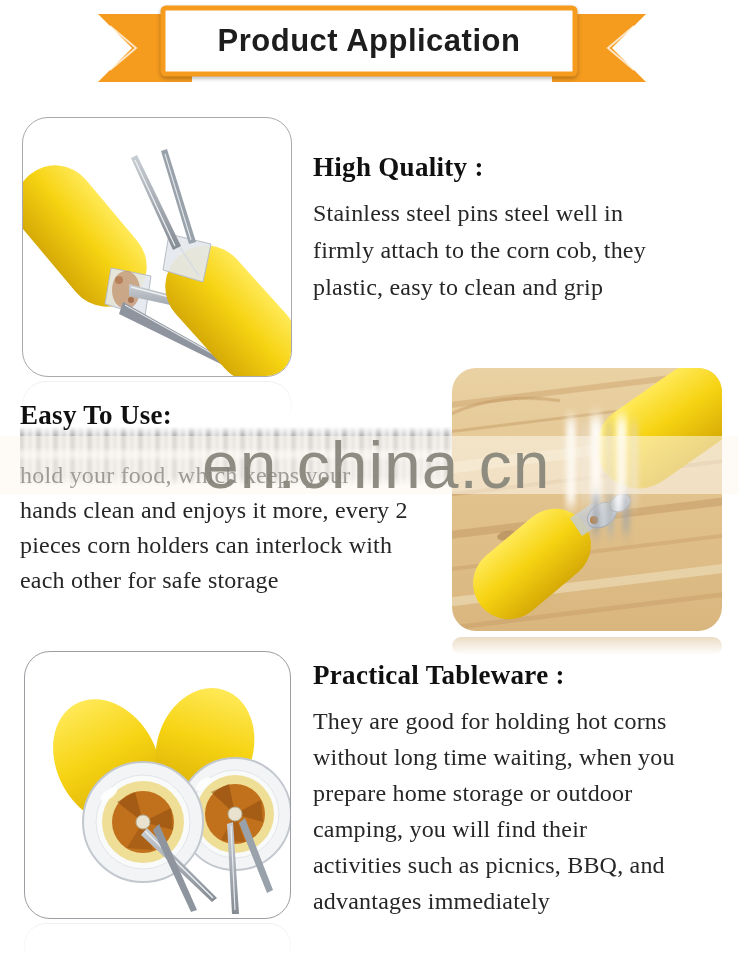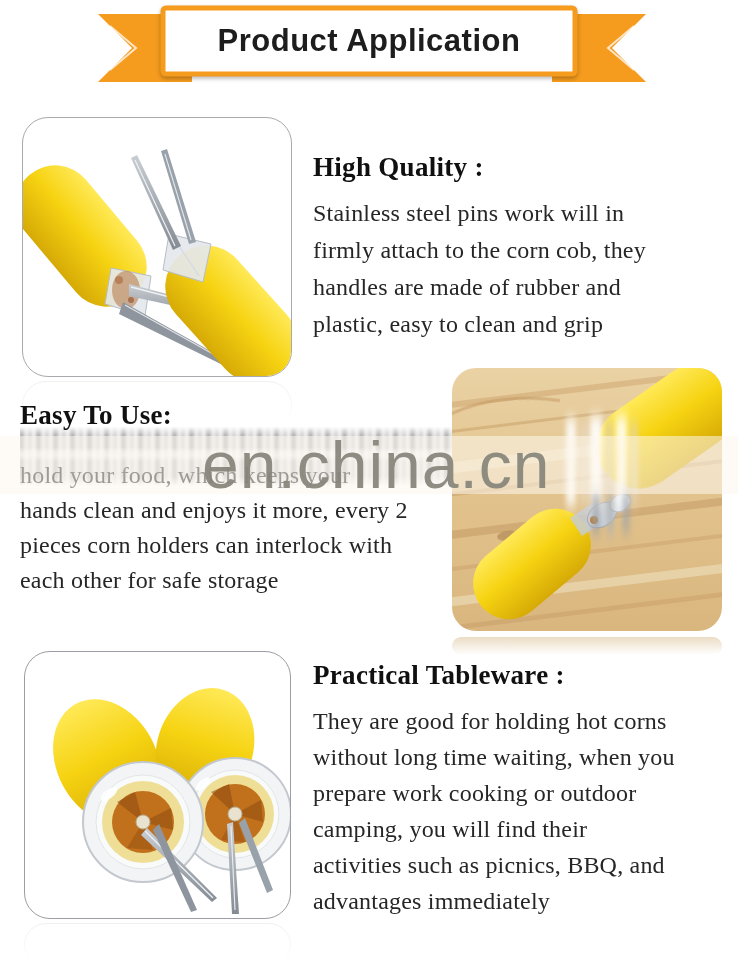--- a/index.html
+++ b/index.html
@@ -107,23 +107,22 @@
       <polygon points="150,132 108,40 114,37 158,128" fill="url(#steel)"></polygon>
       <line x1="112" y1="42" x2="152" y2="128" stroke="#eef1f4" stroke-width="1.2"></line>
       <polygon points="166,126 138,33 144,31 173,124" fill="#99a1aa"></polygon>
       <line x1="142" y1="36" x2="168" y2="122" stroke="#e4e8eb" stroke-width="1.1"></line>
     </svg>
   </div>
   <div class="refl refl1"></div>
 
   <div class="txt s1">
     <div class="h">High Quality :</div>
-    <div class="line">Stainless steel pins work will in</div>
+    <div class="line">Stainless steel pins steel well in</div>
     <div class="line">firmly attach to the corn cob, they</div>
-    <div class="line">handles are made of rubber and</div>
     <div class="line">plastic, easy to clean and grip</div>
   </div>
 
   <div class="txt s2">
     <div class="h">Easy To Use:</div>
     <div class="streak streakA"></div>
     <div class="streak streakB"></div>
     <div class="lines">
       <div class="line">hold your food, which keeps your</div>
       <div class="line">hands clean and enjoys it more, every 2</div>
@@ -227,19 +226,19 @@
       <line x1="206" y1="174" x2="210" y2="258" stroke="#e8ebee" stroke-width="1.2"></line>
       <polygon points="220,166 248,238 242,241 214,171" fill="#99a1aa"></polygon>
     </svg>
   </div>
   <div class="refl refl3"></div>
 
   <div class="txt s3">
     <div class="h">Practical Tableware :</div>
     <div class="line">They are good for holding hot corns</div>
     <div class="line">without long time waiting, when you</div>
-    <div class="line">prepare work cooking or outdoor</div>
+    <div class="line">prepare home storage or outdoor</div>
     <div class="line">camping, you will find their</div>
     <div class="line">activities such as picnics, BBQ, and</div>
     <div class="line">advantages immediately</div>
   </div>
 
 </div>
 
 </body></html>

